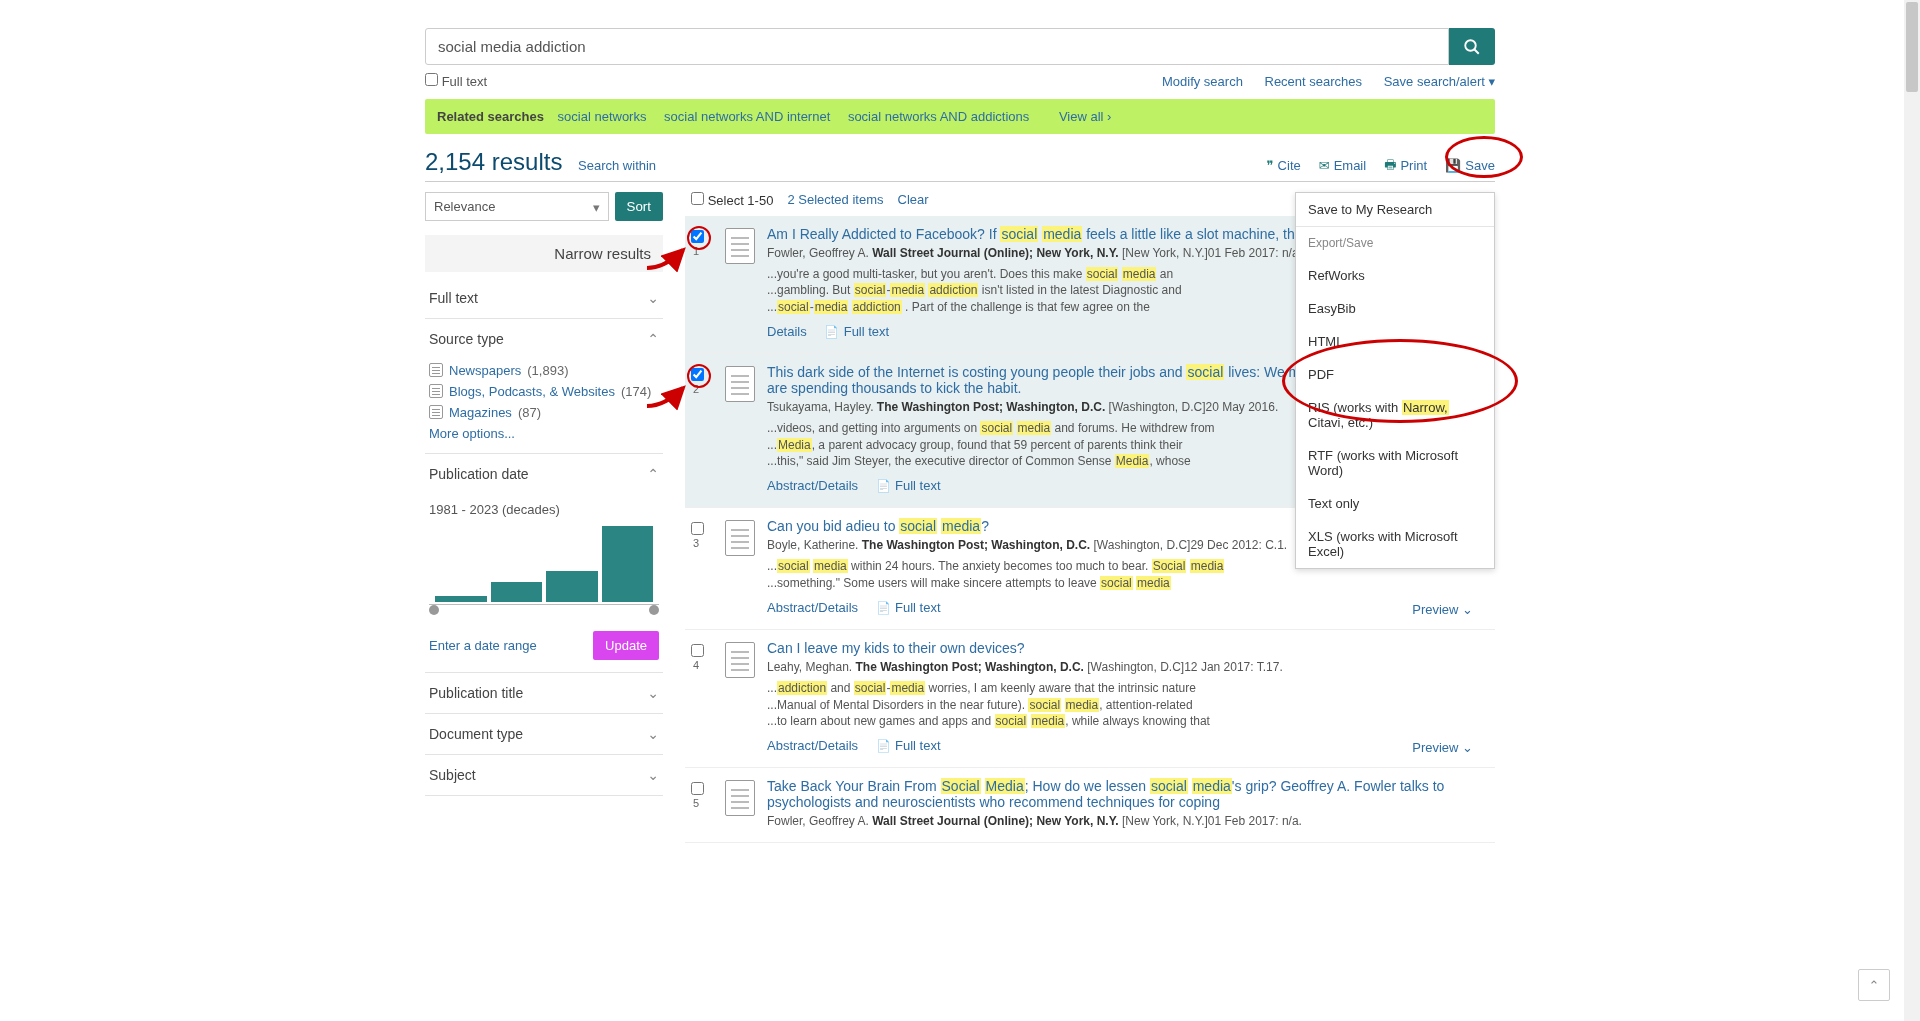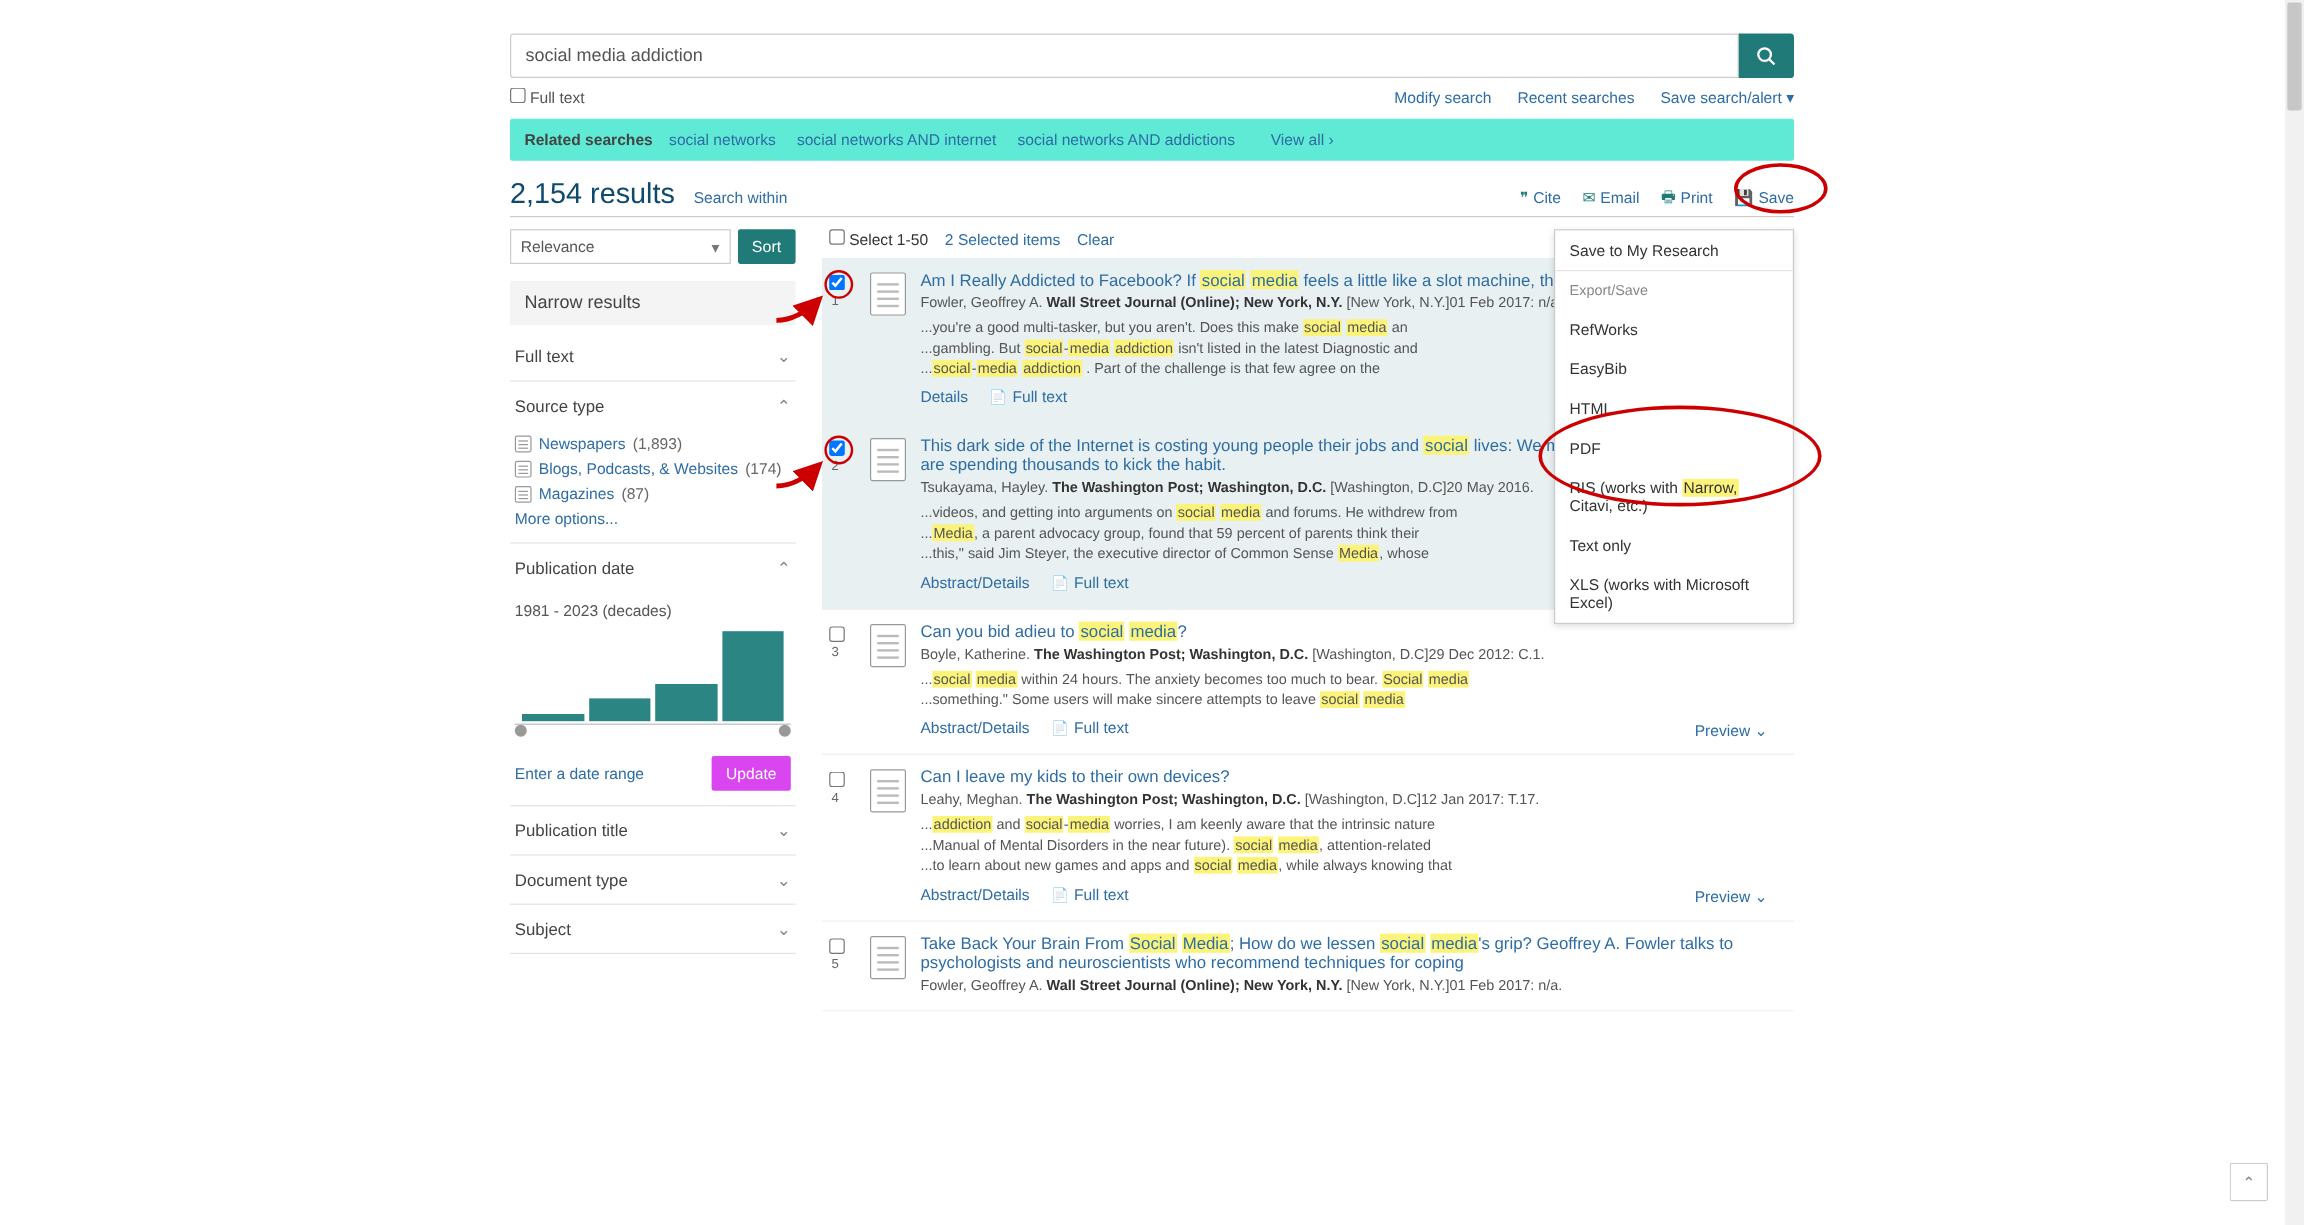--- a/index.html
+++ b/index.html
@@ -4,37 +4,37 @@
 <style>
 * { box-sizing: border-box; margin: 0; padding: 0; }
 body { font-family: Arial, Helvetica, sans-serif; font-size: 13px; color: #333; background: #fff; }
 .container { max-width: 1070px; margin: 0 auto; padding-top: 28px; }
 .searchbar-row { display: flex; gap: 0; margin-bottom: 8px; }
 .search-input { flex: 1; border: 1px solid #ccc; border-radius: 3px 0 0 3px; padding: 9px 12px; font-size: 15px; color: #555; }
 .search-btn { width: 46px; background: #1f7a78; border: none; border-radius: 0 3px 3px 0; color: #fff; cursor: pointer; display: flex; align-items: center; justify-content: center; }
 .topopts { display: flex; align-items: center; justify-content: space-between; font-size: 13px; margin-bottom: 10px; }
 .topopts label { color: #555; }
 .topopts .links a { color: #2e6da4; text-decoration: none; margin-left: 18px; }
-.related-bar { background: #5eead4; padding: 10px 12px; border-radius: 2px; font-size: 13px; margin-bottom: 14px; }
+.related-bar { background: #bef264; padding: 10px 12px; border-radius: 2px; font-size: 13px; margin-bottom: 14px; }
 .related-bar .lbl { font-weight: bold; color: #444; margin-right: 10px; }
 .related-bar a { color: #2e6da4; text-decoration: none; margin-right: 14px; }
 .resultshdr { display: flex; align-items: baseline; justify-content: space-between; border-bottom: 1px solid #ccc; padding-bottom: 4px; margin-bottom: 10px; position: relative; }
 .resultshdr .count { font-size: 24px; color: #0c4a6e; }
 .resultshdr .sw { color: #2e6da4; text-decoration: none; font-size: 13px; margin-left: 12px; }
 .actions { display: flex; gap: 18px; font-size: 13px; }
 .actions .act { color: #2e6da4; cursor: pointer; display: flex; align-items: center; gap: 4px; }
 .actions .icn { color: #1f7a78; }
 .save-circle-outer { position: absolute; right: -28px; top: -12px; width: 78px; height: 42px; border: 3px solid #c00; border-radius: 50%; pointer-events: none; z-index: 20; }
 .body { display: flex; gap: 22px; }
 .sidebar { width: 238px; flex-shrink: 0; }
 .sortrow { display: flex; gap: 6px; margin-bottom: 14px; }
 .sortsel { flex: 1; border: 1px solid #ccc; padding: 6px 8px; font-size: 13px; color: #555; background: #fff; position: relative; }
 .sortsel:after { content: "▾"; position: absolute; right: 8px; top: 7px; color: #777; }
 .sortbtn { background: #1f7a78; color: #fff; border: none; padding: 6px 12px; border-radius: 2px; cursor: pointer; }
-.narrow-hdr { background: #f4f4f4; padding: 10px 12px; font-size: 15px; color: #444; margin-bottom: 6px; }
+.narrow-hdr { background: #f4f4f4; padding: 10px 12px; font-size: 15px; color: #444; margin-bottom: 6px; text-align: right; }
 .facet { border-bottom: 1px solid #e3e3e3; }
 .facet-hdr { display: flex; justify-content: space-between; align-items: center; padding: 12px 4px; font-size: 14px; color: #444; cursor: pointer; }
 .facet-hdr .chev { color: #888; font-size: 14px; }
 .facet-body { padding: 4px 4px 12px; font-size: 13px; }
 .facet-body .srcitem { display: flex; align-items: center; gap: 6px; margin-bottom: 6px; }
 .facet-body .srcitem a { color: #2e6da4; text-decoration: none; }
 .facet-body .srcitem .cnt { color: #666; }
 .facet-body .more { color: #2e6da4; text-decoration: none; }
 .pubdate-range { color: #555; margin: 4px 0 8px; }
 .barchart { display: flex; align-items: flex-end; height: 80px; gap: 4px; border-bottom: 1px solid #bbb; padding: 0 6px 2px; margin-bottom: 6px; position: relative; }
@@ -229,20 +229,21 @@
       </div>
 
       <div class="dropdown">
         <div class="dd-item">Save to My Research</div>
         <div class="dd-hdr">Export/Save</div>
         <div class="dd-item">RefWorks</div>
         <div class="dd-item">EasyBib</div>
         <div class="dd-item">HTML</div>
         <div class="dd-item">PDF</div>
         <div class="dd-item">RIS (works with <span class="hl">Narrow,</span> Citavi, etc.)</div>
+        <div class="dd-item">RTF (works with Microsoft Word)</div>
         <div class="dd-item">Text only</div>
         <div class="dd-item">XLS (works with Microsoft Excel)</div>
         <div class="dd-circle"></div>
       </div>
 
       <div id="results-list">
           <div class="result selected">
             <div class="chkcol" style="position:relative">
               <div class="red-circle-chk"></div>
               <div class="arrow"><svg viewBox="0 0 44 30">

